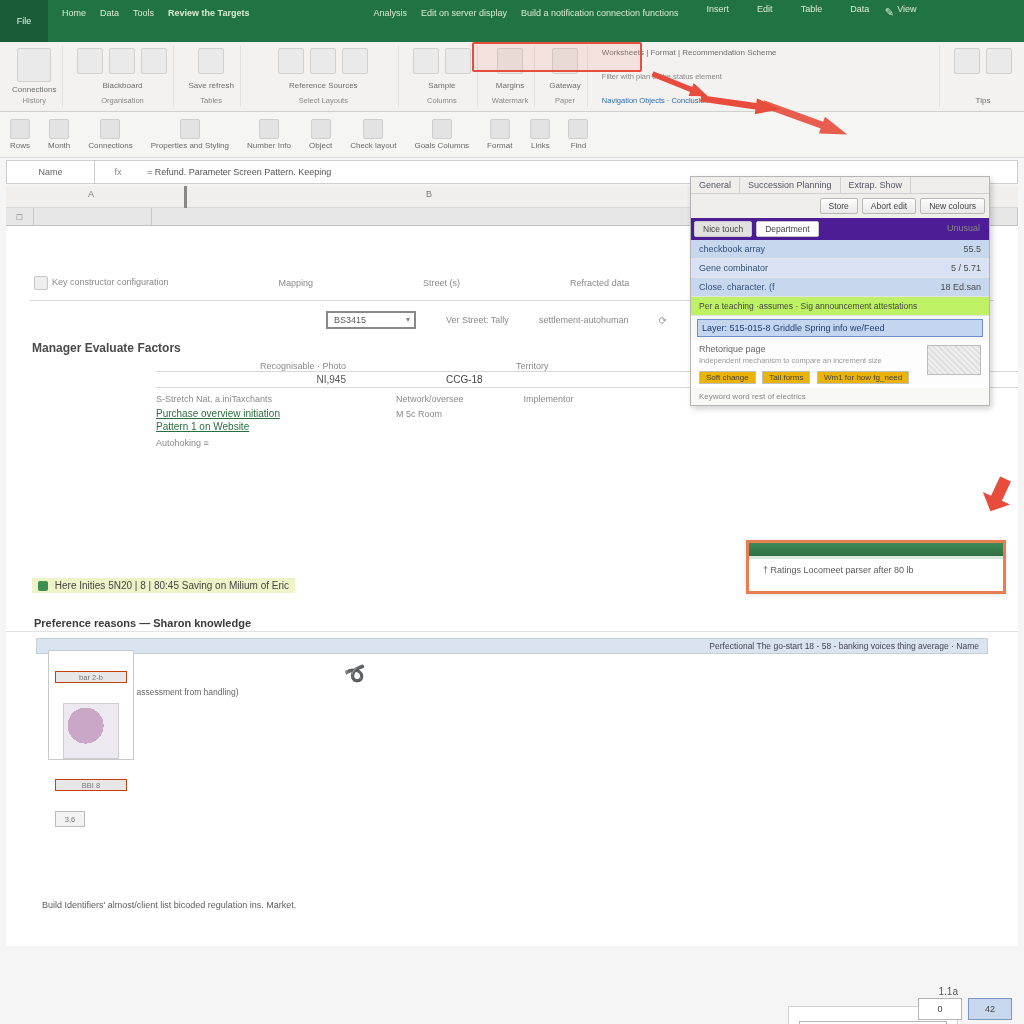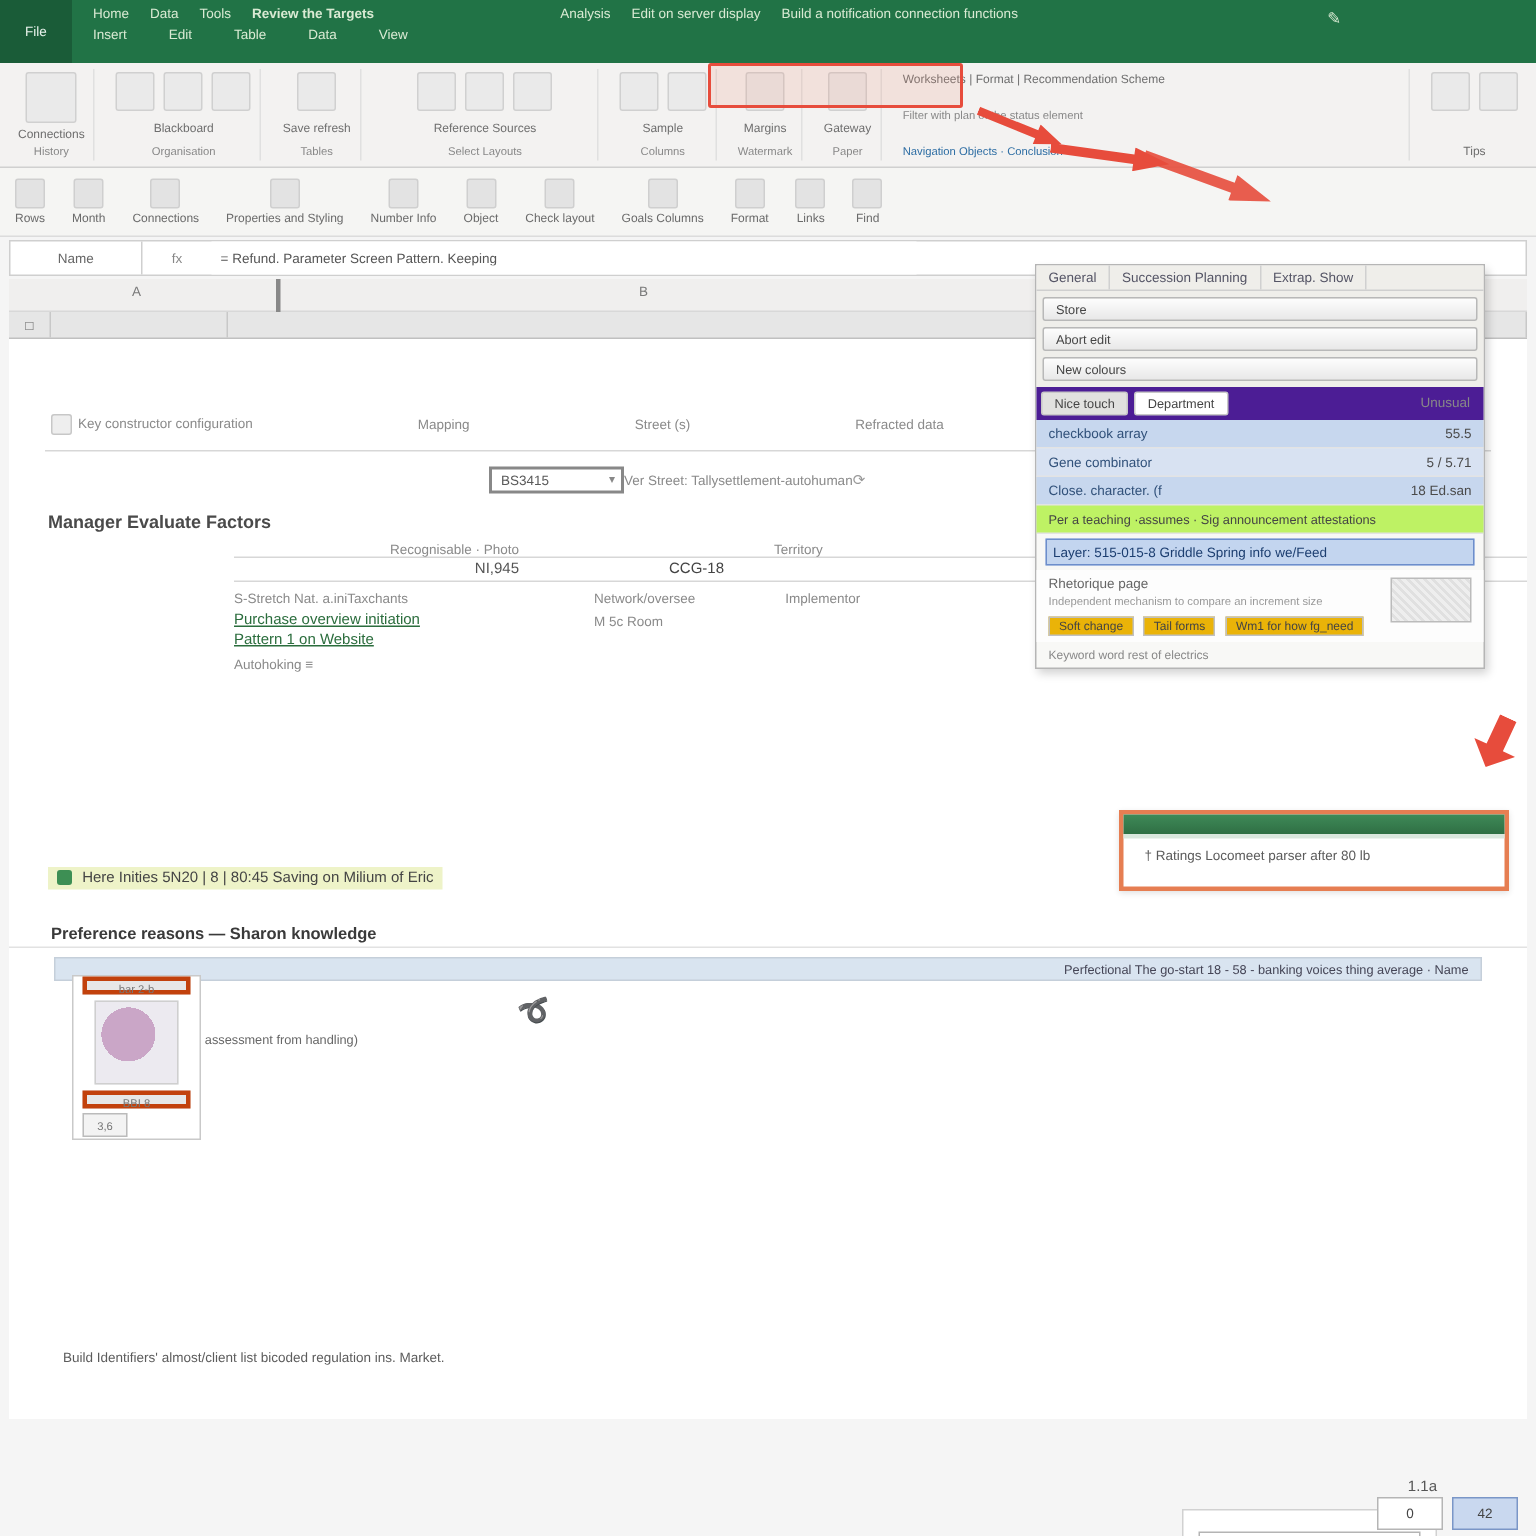--- a/index.html
+++ b/index.html
@@ -1,21 +1,21 @@
 <!DOCTYPE html>
 <html><head>
 <meta charset="utf-8">
 <style>
 * { box-sizing: border-box; margin: 0; padding: 0; font-family: "Segoe UI", Tahoma, sans-serif; }
 body { width: 1024px; height: 1024px; background: #f5f5f5; overflow: hidden; position: relative; font-size: 10px; color: #444; }
 
 
 .titlebar { height: 42px; background: #217346; display: flex; align-items: flex-start; color: #d9ead3; }
 .titlebar .file-tab { width: 48px; height: 42px; background: #1a5c38; display:flex;align-items:center;justify-content:center;color:#e8f3ec;font-size:9px;}
-.titlebar .menu-row1 { flex:1; display:flex; flex-direction:column; }
+.titlebar .menu-row1 { flex:1; display:flex; flex-direction:row;align-items:flex-end; }
 .menu-line { display:flex; gap:14px; padding: 4px 14px 0 14px; font-size:9px; }
 .menu-line span { color:#d9ead3; }
 .menu-line2 { display:flex; gap:28px; padding: 4px 14px 4px 14px; font-size:9px; }
 .menu-line2 span { color:#d9ead3; }
 .title-bold { font-weight:600; }
 .top-icons { position:absolute; right:130px; top:6px; display:flex; gap:6px; }
 .top-icons span { color:#d9ead3; font-size:11px; }
 
 
 .ribbon { height: 70px; background: #f3f2f1; border-bottom:1px solid #d0d0d0; display:flex; padding:4px 6px; gap:8px; position:relative;}
@@ -55,21 +55,21 @@
 
 
 .doc { position:relative; margin:0 6px; background:#fff; height:720px; }
 .doc .light { color:#8a8a8a; font-size:9px; }
 .row { display:flex; align-items:center; }
 
 
 .dialog { position:absolute; right:34px; top:176px; width:300px; background:#f8f8f6; border:1px solid #b5b5b5; box-shadow:2px 3px 6px rgba(0,0,0,.18); font-size:9px;}
 .dialog .dlg-tabs { display:flex; background:#efeeea; border-bottom:1px solid #cfcfcf;}
 .dialog .dlg-tab { padding:3px 8px; border-right:1px solid #d0d0d0; color:#556;}
-.dialog .dlg-btns { display:flex; gap:4px; padding:4px; justify-content:flex-end; background:#efeeea;flex-direction:column;}
+.dialog .dlg-btns { display:flex; gap:4px; padding:4px; justify-content:flex-end; background:#efeeea;}
 .dialog .dlg-btn { padding:2px 8px; border:1px solid #b8b8b8; background:linear-gradient(#fdfdfd,#e8e8e8); border-radius:2px; font-size:8.5px;}
 .dialog .dlg-subtabs{display:flex; gap:4px; padding:3px; background:#4c1d95;}
 .dialog .dlg-sub { padding:2px 8px; border:1px solid #c8c8c8; background:#fff; border-radius:2px; font-size:8.5px;}
 .dialog .dlg-sub.active{background:#e1e1df;}
 .dialog .dlg-list { }
 .dialog .dlg-row { display:flex; justify-content:space-between; padding:4px 8px; border-bottom:1px solid #e3e3e3; background:#c7d7ee;}
 .dialog .dlg-row.alt{ background:#d8e2f2;}
 .dialog .dlg-row .k{color:#31517a;}
 .dialog .dlg-row .v{color:#4a4a4a;}
 .dialog .dlg-note { padding:4px 8px; border-bottom:1px solid #e3e3e3; font-size:8.5px; background:#bef264;}
@@ -90,21 +90,21 @@
 .blue-band { margin:6px 30px 12px 30px; height:16px; background:#d9e4f0; border:1px solid #c5cfda; font-size:8.5px; color:#445; padding:2px 8px;text-align:right;}
 .tiny-note { font-size:8.5px; color:#676767; padding:6px 0 0 54px;}
 .footer-note { position:absolute; left:36px; bottom:36px; font-size:9px; color:#5c5c5c;}
 .pager { position:absolute; right:12px; bottom:4px; display:flex; gap:6px;}
 .pager .pg { width:44px;height:22px; border:1px solid #b5b5b5; display:flex;align-items:center;justify-content:center; font-size:9px; background:#fff;}
 .pager .pg.active{ background:#c9d8ef; border-color:#7a96c7;}
 
 
 .thumb { position:absolute; left:42px; top:424px; width:86px; height:110px; border:1px solid #c9c9c9; background:#fff;}
 .thumb .pic { width:56px;height:56px; margin:4px auto; background:radial-gradient(circle at 40% 40%, #caa6c7 0 18px, transparent 18px), #eceaf0; border:1px solid #cfcfcf;}
-.thumb .pl { height:12px; margin:0 6px; background:#e7e7e7; border:3px solid #c2410c; font-size:7.5px; color:#777; text-align:center; line-height:11px;}
+.thumb .pl { height:12px; margin:20px 6px; background:#e7e7e7; border:1px solid #c2410c; font-size:7.5px; color:#777; text-align:center; line-height:11px;}
 .thumb .bl { width:30px;height:16px; border:1px solid #bbb; background:#f3f3f3; margin:3px 0 0 6px; font-size:7.5px; color:#777; text-align:center; line-height:15px;}
 
 
 .lnk { color:#2b6d3d; text-decoration:underline; }
 
 
 .greentag { display:inline-block; width:10px;height:10px;background:#3d8f54;border-radius:2px; margin-right:4px; vertical-align:middle;}
 .hl-yellow { background:#eef3c8; }
 
 
@@ -288,21 +288,21 @@
 
   <div class="row" style="padding:50px 22px 4px 28px; gap:110px;">
     <span class="light"><span class="small-ico"></span><span>Key constructor   configuration</span></span>
     <span class="light">Mapping</span>
     <span class="light">Street (s)</span>
     <span class="light">Refracted data</span>
     <span class="light">Presenting</span>
   </div>
   <div class="hr"></div>
 
-  <div class="row" style="padding:4px 0 6px 320px; align-items:center;">
+  <div class="row" style="padding:4px 0 6px 320px; gap:30px; align-items:center;">
     <div class="sel" style="border:2px solid #888">BS3415</div>
     <span class="light">Ver Street: Tally</span>
     <span class="light">settlement-autohuman</span>
     <span style="color:#999">⟳</span>
   </div>
 
   <div style="padding:6px 0 0 26px; font-size:12px; font-weight:700; color:#4a4a4a;">Manager Evaluate Factors</div>
 
   <div class="thumb">
     <div class="pl">bar 2-b</div>

